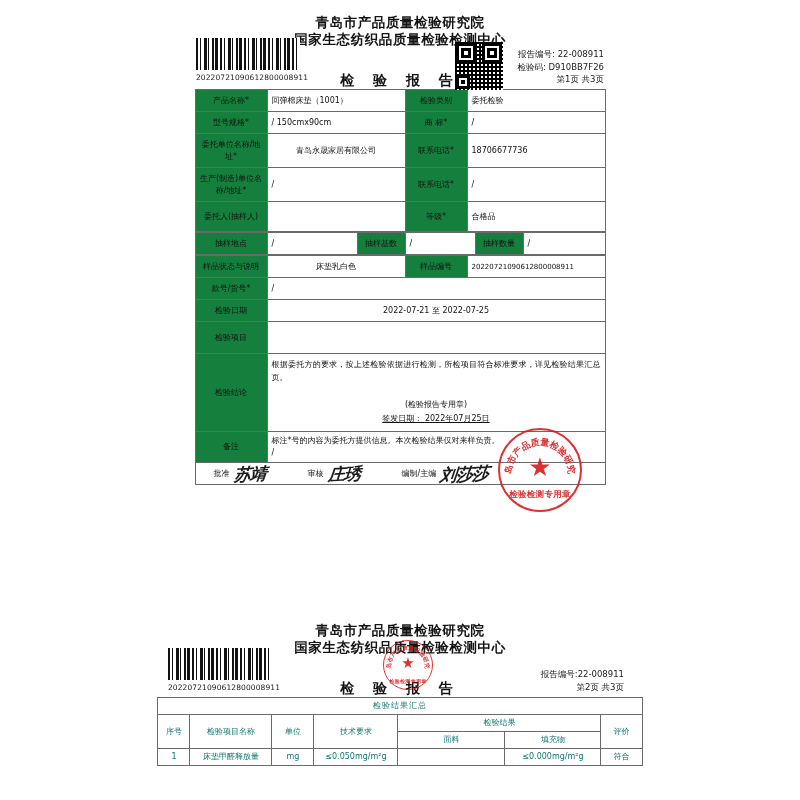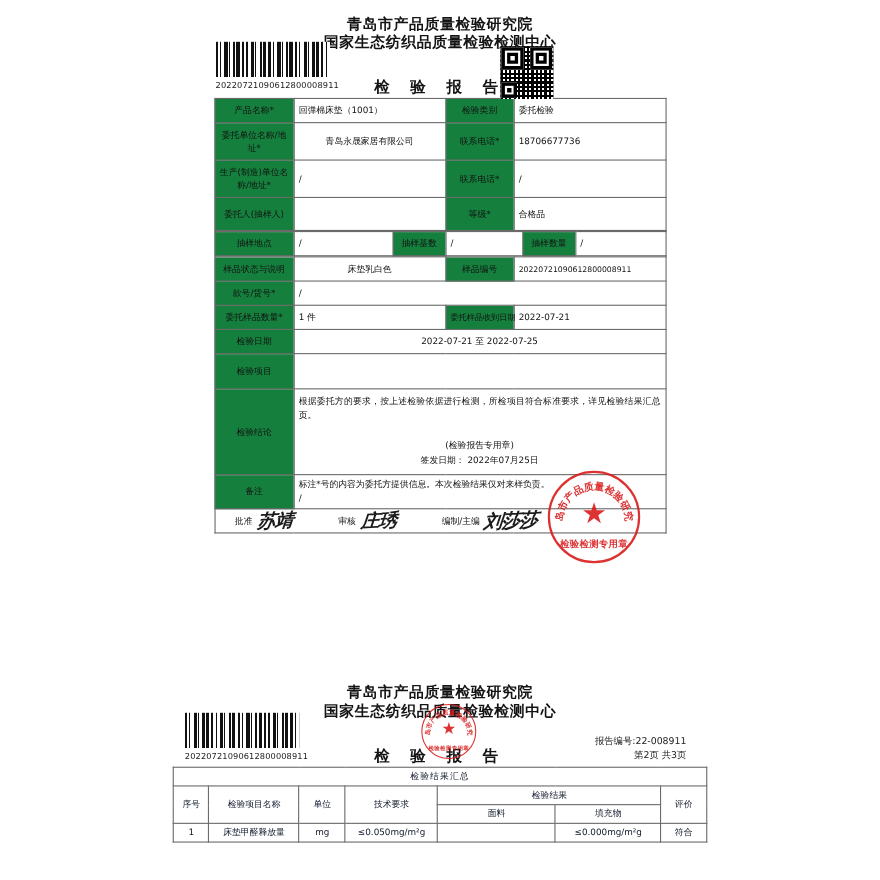--- a/index.html
+++ b/index.html
@@ -120,21 +120,21 @@
   td.lbl { text-align: center; background: #15803d; }
   td.val { text-align: left; padding-left: 6px; }
   td.val-c { text-align: center; }
   .tall { height: 30px; }
   .tall2 { height: 34px; }
 
   
   .concl-cell { position: relative; height: 78px; vertical-align: top; padding-top: 4px; }
   .concl-text { font-size: 8px; line-height: 12.5px; text-align: justify; }
   .concl-sub { text-align: center; font-size: 8px; margin-top: 14px; line-height: 14px; }
-  .concl-sub2 { text-align: center; font-size: 8px; line-height: 14px; }
+  .concl-sub2 { text-align: center; font-size: 8px; line-height: 14px; text-decoration: underline; }
 
   
   .seal {
     position: absolute;
     width: 84px; height: 84px;
     border: 2.4px solid #d81616;
     border-radius: 50%;
     opacity: .88;
     pointer-events: none;
   }
@@ -181,21 +181,21 @@
     letter-spacing: -1px;
   }
 
   
   #page2 .org-block { padding-top: 14px; }
   table.res {
     border-collapse: collapse;
     width: 470px;
     margin: 0 auto;
     table-layout: fixed;
-    color: #0f172a;
+    color: #0f766e;
   }
   table.res td, table.res th {
     border: 0.8px solid #6a6a6a;
     font-size: 8px;
     font-weight: normal;
     padding: 2px 3px;
     text-align: center;
     line-height: 12px;
     height: 17px;
   }
@@ -215,35 +215,46 @@
 
     <div class="barcode-box">
       <div class="barcode"></div>
       <div class="barcode-num">20220721090612800008911</div>
     </div>
 
     <div class="qr">
         <span class="qr-br"></span>
       </div>
 
+    <div class="meta">
+      <div>报告编号: 22-008911</div>
+      <div>检验码: D910BB7F26</div>
+      <div>第1页 共3页</div>
+    </div>
   </div>
 
   <table class="doc">
     <colgroup>
       <col style="width:72px">
         <col style="width:138px">
         <col style="width:62px">
         <col style="width:138px">
     </colgroup>
     <tbody>
       <tr>
         <td class="lbl">产品名称*</td>
         <td class="val">回弹棉床垫（1001）</td>
         <td class="lbl">检验类别</td>
         <td class="val">委托检验</td>
+      </tr>
+      <tr>
+        <td class="lbl">型号规格*</td>
+        <td class="val">/ 150cmx90cm</td>
+        <td class="lbl">商    标*</td>
+        <td class="val">/</td>
       </tr>
       <tr class="tall2">
         <td class="lbl tall2">委托单位名称/地址*</td>
         <td class="val-c tall2">青岛永晟家居有限公司</td>
         <td class="lbl tall2">联系电话*</td>
         <td class="val tall2">18706677736</td>
       </tr>
       <tr class="tall2">
         <td class="lbl tall2">生产(制造)单位名称/地址*</td>
         <td class="val tall2">/</td>
@@ -290,26 +301,20 @@
     <tbody>
       <tr>
         <td class="lbl">样品状态与说明</td>
         <td class="val-c">床垫乳白色</td>
         <td class="lbl">样品编号</td>
         <td class="val" style="font-size:7px">20220721090612800008911</td>
       </tr>
       <tr>
         <td class="lbl">款号/货号*</td>
         <td class="val" colspan="3">/</td>
-      </tr>
-      <tr>
-        <td class="lbl">委托样品数量*</td>
-        <td class="val">1 件</td>
-        <td class="lbl" style="white-space:nowrap;font-size:7.4px">委托样品收到日期</td>
-        <td class="val">2022-07-21</td>
       </tr>
       <tr>
         <td class="lbl">检验日期</td>
         <td class="val-c" colspan="3">2022-07-21 至 2022-07-25</td>
       </tr>
       <tr>
         <td class="lbl" style="height:32px">检验项目</td>
         <td class="val" colspan="3" style="height:32px"></td>
       </tr>
       <tr>

